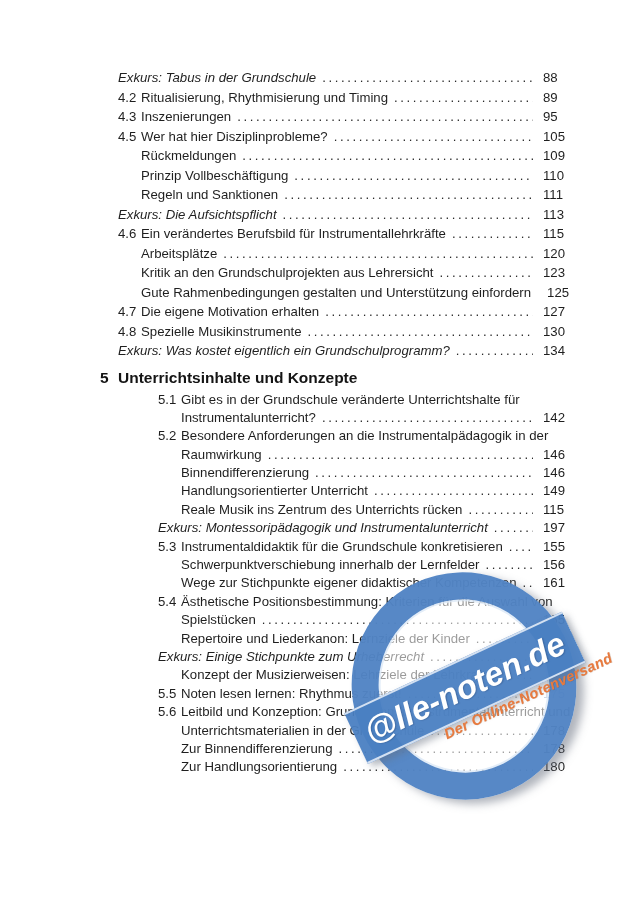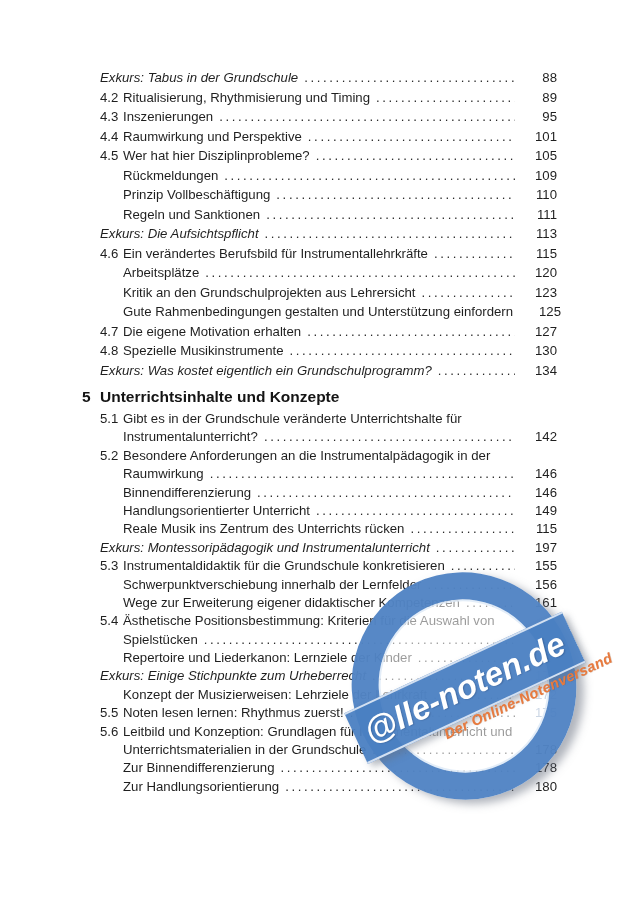--- a/index.html
+++ b/index.html
@@ -2,31 +2,31 @@
 <html><head>
 <meta charset="utf-8">
 <style>
   html,body{margin:0;padding:0;}
   body{
     width:640px;height:903px;position:relative;overflow:hidden;
     background:#ffffff;
     font-family:"Liberation Sans", sans-serif;
     color:#1f1f1f;
   }
-  .toc{position:absolute;left:100px;top:68px;width:457px;}
+  .toc{position:absolute;left:118px;top:68px;width:457px;}
   .row{display:flex;align-items:baseline;font-size:13.2px;}
   .b1 .row{height:19.5px;line-height:19.5px;}
-  .b2 .row{height:18.4px;line-height:18.4px;}
+  .b2 .row{height:18.4px;line-height:18.4px;margin-left:40px;}
   .row .num{flex:none;width:23px;}
   .row .label{flex:none;white-space:nowrap;}
   .row.italic .label{font-style:italic;}
   .row .leader{flex:1 1 auto;overflow:hidden;white-space:nowrap;
     margin:0 10px 0 6px;letter-spacing:2.6px;color:#2a2a2a;}
   .row .leader::after{content:"................................................................................";}
-  .row .pagenum{flex:none;width:32px;text-align:right;}
+  .row .pagenum{flex:none;width:32px;text-align:left;}
   .row.muted .pagenum{color:#8fa6c6;}
   .chapter{display:flex;margin-left:-18px;margin-top:7px;margin-bottom:4px;
     font-size:15.5px;font-weight:bold;height:19px;line-height:19px;color:#141414;}
   .chapter .ch-num{width:18px;flex:none;}
   
   .stamp{position:absolute;left:352px;top:572px;width:224px;height:228px;
     transform:rotate(-25deg);z-index:5;}
   .stamp-circle{position:absolute;left:0;top:0;right:0;bottom:0;border-radius:50%;
     border:27px solid rgba(74,127,194,0.93);
     background:rgba(255,255,255,0.55);
@@ -58,26 +58,20 @@
         <span class="leader"></span>
         <span class="pagenum">89</span>
       </div>
       <div class="row">
         <span class="num">4.3</span>
         <span class="label">Inszenierungen</span>
         <span class="leader"></span>
         <span class="pagenum">95</span>
       </div>
       <div class="row">
-        <span class="num">4.4</span>
-        <span class="label">Raumwirkung und Perspektive</span>
-        <span class="leader"></span>
-        <span class="pagenum">101</span>
-      </div>
-      <div class="row">
         <span class="num">4.5</span>
         <span class="label">Wer hat hier Disziplinprobleme?</span>
         <span class="leader"></span>
         <span class="pagenum">105</span>
       </div>
       <div class="row">
         <span class="num"></span>
         <span class="label">Rückmeldungen</span>
         <span class="leader"></span>
         <span class="pagenum">109</span>
@@ -196,21 +190,21 @@
         <span class="pagenum">155</span>
       </div>
       <div class="row">
         <span class="num"></span>
         <span class="label">Schwerpunktverschiebung innerhalb der Lernfelder</span>
         <span class="leader"></span>
         <span class="pagenum">156</span>
       </div>
       <div class="row">
         <span class="num"></span>
-        <span class="label">Wege zur Erweiterung eigener didaktischer Kompetenzen</span>
+        <span class="label">Wege zur Stichpunkte eigener didaktischer Kompetenzen</span>
         <span class="leader"></span>
         <span class="pagenum">161</span>
       </div>
       <div class="row">
         <span class="num">5.4</span>
         <span class="label">Ästhetische Positionsbestimmung: Kriterien für die Auswahl von</span>
       </div>
       <div class="row">
         <span class="num"></span>
         <span class="label">Spielstücken</span>

